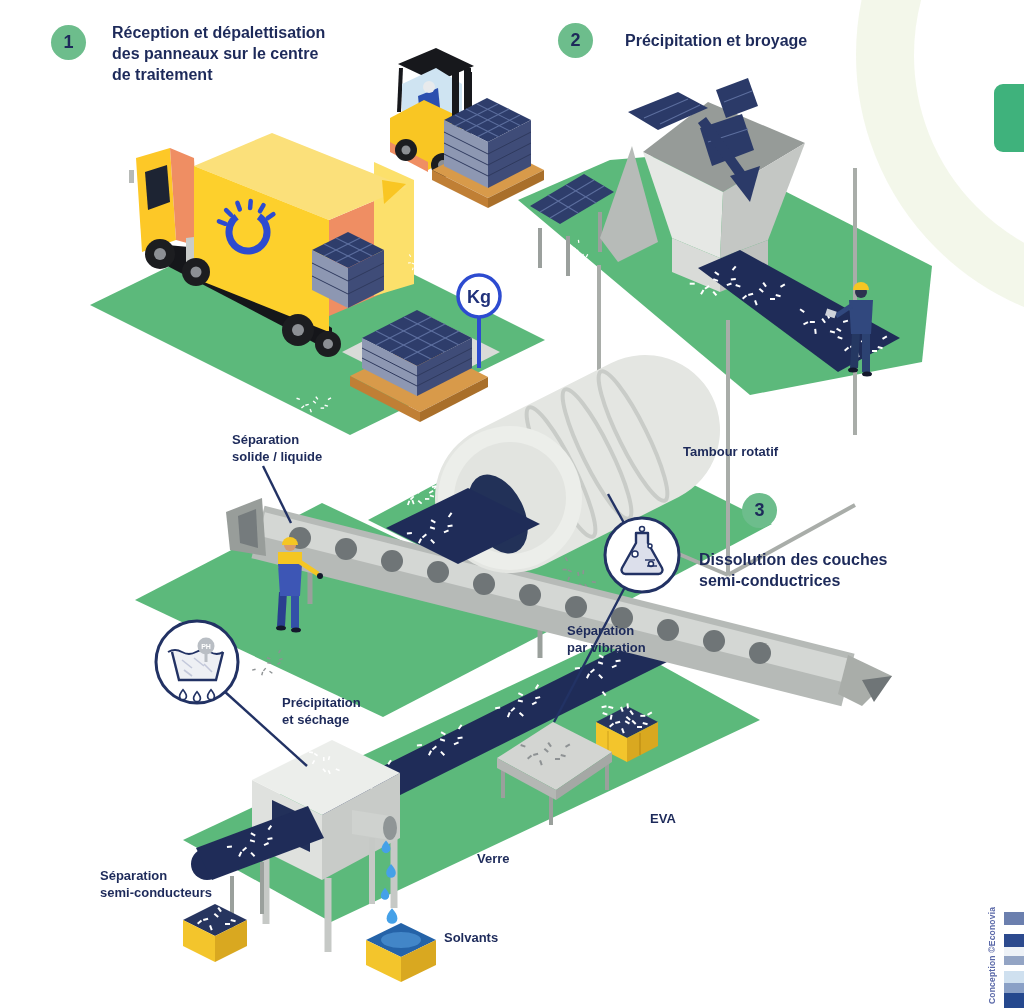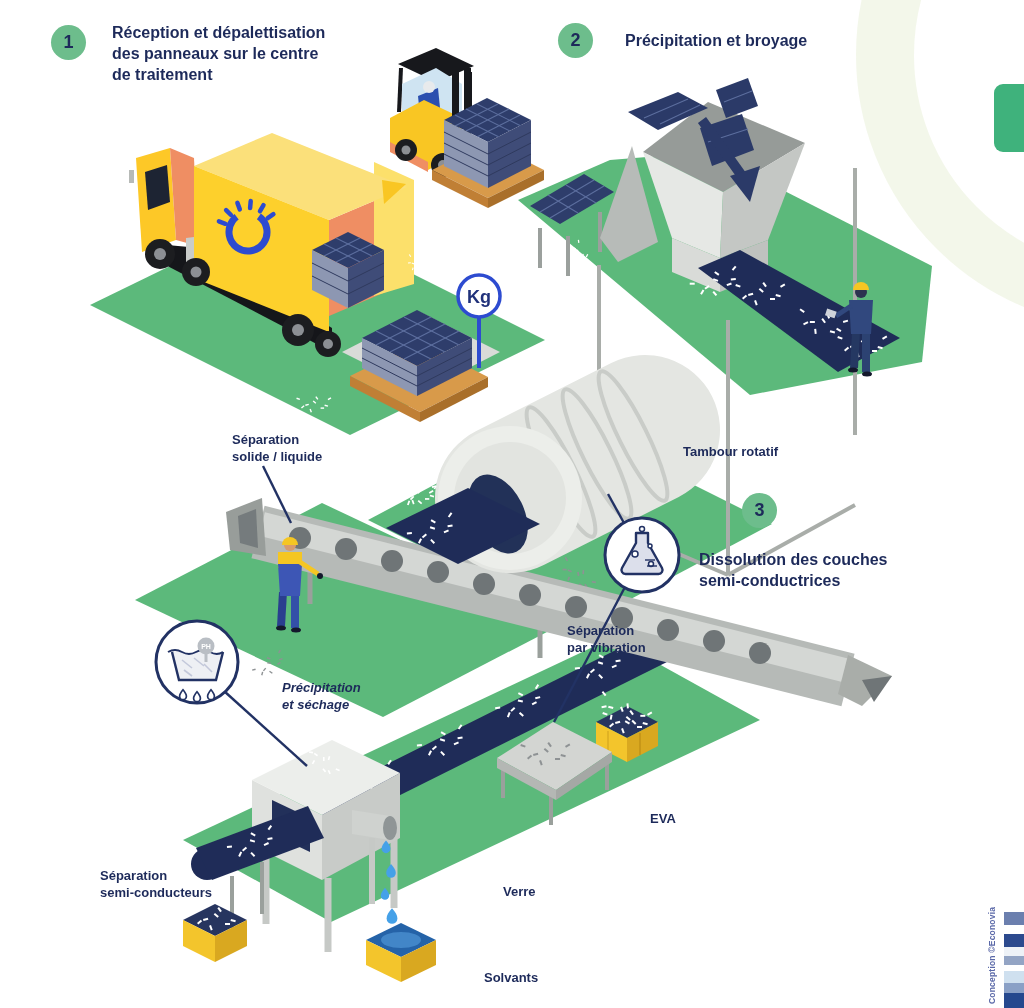--- a/index.html
+++ b/index.html
@@ -422,27 +422,27 @@
 
   <div class="badge-num" style="left:742px;top:493px;">3</div>
   <div class="lbl hdr" style="left:699px;top:549px;width:230px;">Dissolution des couches
 semi-conductrices</div>
 
   <div class="lbl" style="left:232px;top:432px;">Séparation
 solide / liquide</div>
   <div class="lbl" style="left:683px;top:444px;">Tambour rotatif</div>
   <div class="lbl" style="left:567px;top:623px;">Séparation
 par vibration</div>
-  <div class="lbl" style="left:282px;top:680px;font-style:italic;">Précipitation
+  <div class="lbl" style="left:282px;top:695px;">Précipitation
 et séchage</div>
   <div class="lbl" style="left:650px;top:763px;margin-top:48px;">EVA</div>
-  <div class="lbl" style="left:503px;top:851px;margin-top:33px;">Verre</div>
+  <div class="lbl" style="left:477px;top:851px;">Verre</div>
   <div class="lbl" style="left:100px;top:868px;">Séparation
 semi-conducteurs</div>
-  <div class="lbl" style="left:444px;top:970px;margin-left:40px;">Solvants</div>
+  <div class="lbl" style="left:444px;top:930px;">Solvants</div>
 
   <div class="credit">Conception ©Econovia</div>
   <div class="stripes">
     <div class="s1"></div>
       <div class="s2"></div>
       <div class="s3"></div>
       <div class="s4"></div>
     <div class="s5"></div>
       <div class="s6"></div>
       <div class="s7"></div>

